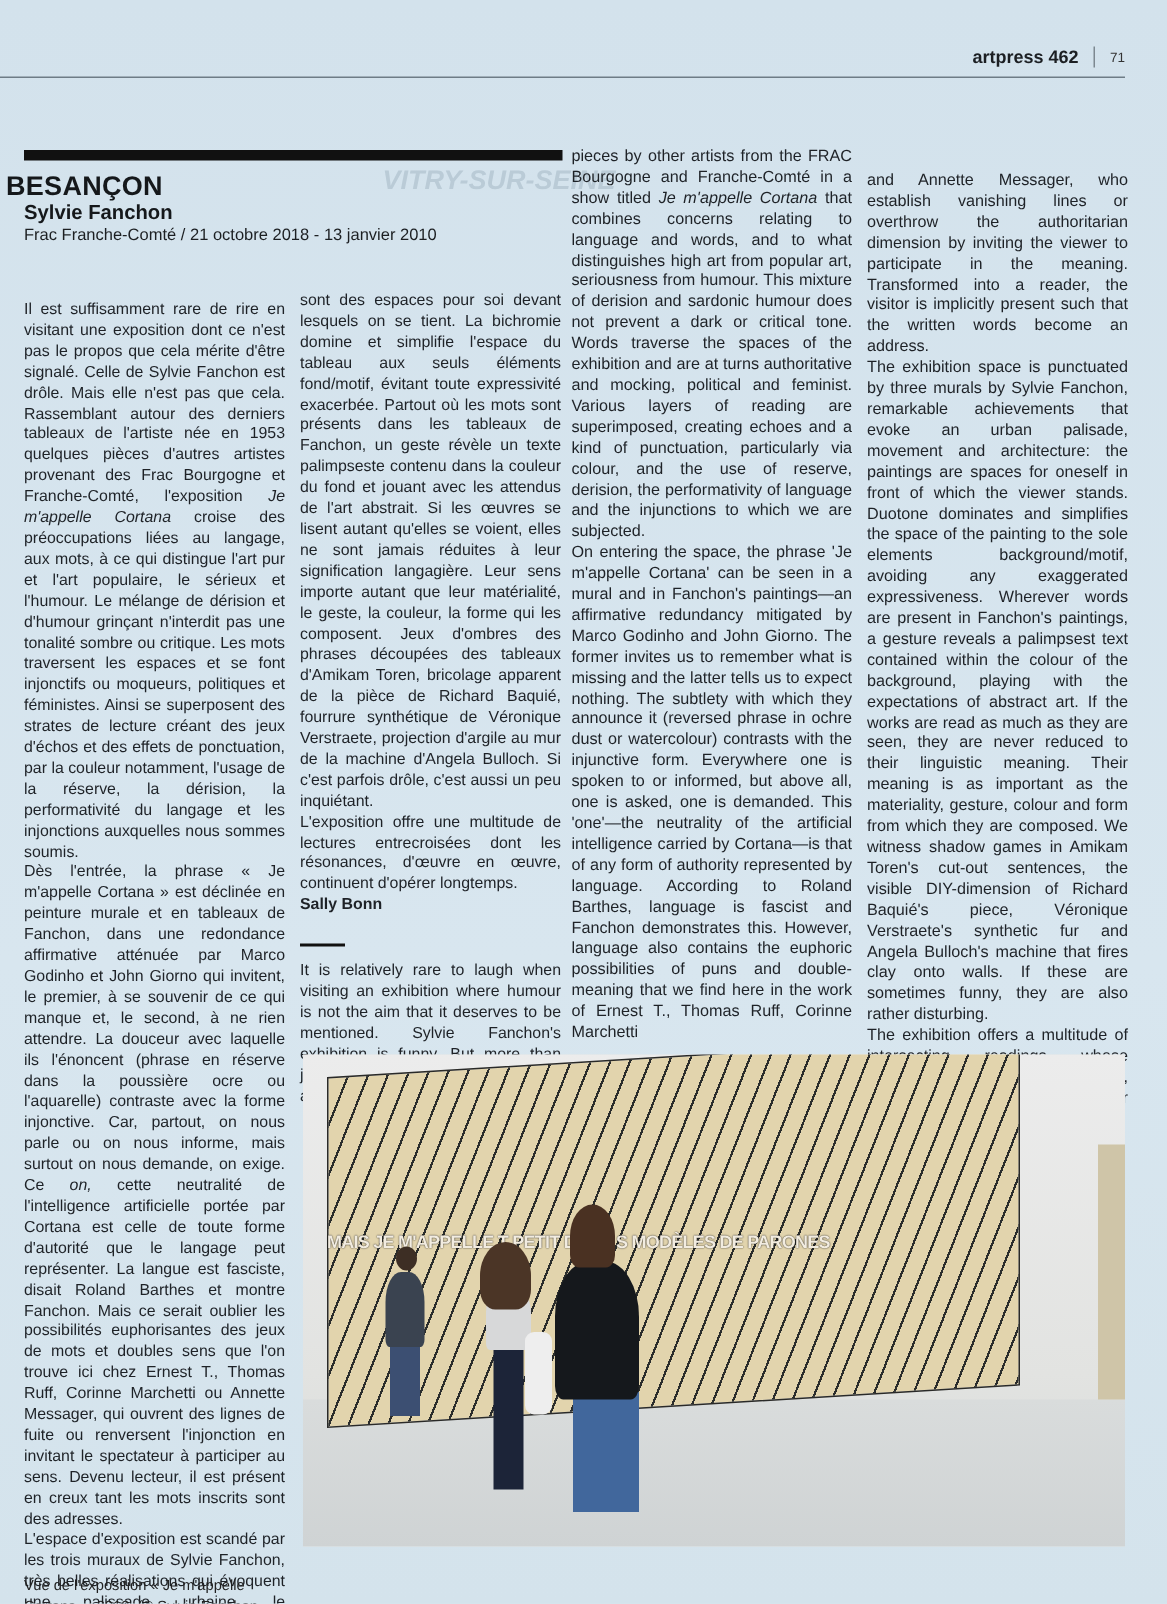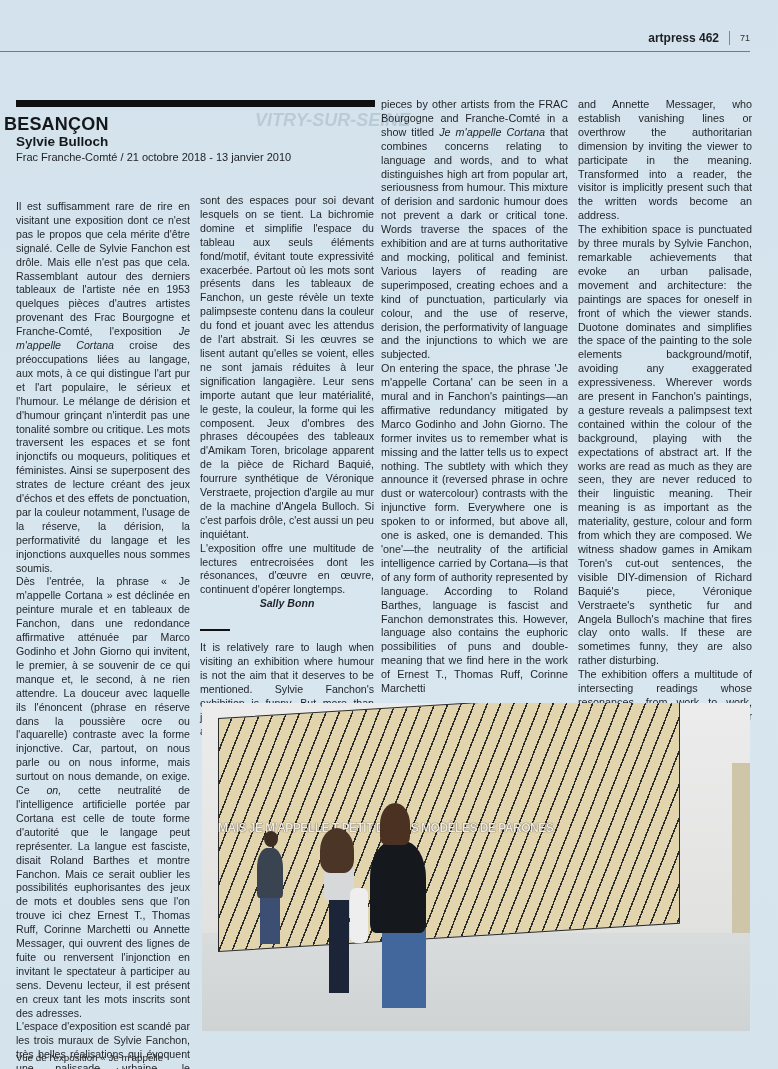--- a/index.html
+++ b/index.html
@@ -21,22 +21,22 @@
   .city { position: absolute; top: 114px; left: 4px; font-size: 18px; font-weight: bold; color: #15181b; letter-spacing: 0.2px; text-align: right; }
   .artist { position: absolute; top: 134px; left: 16px; font-size: 13.5px; font-weight: bold; color: #15181b; }
   .venue { position: absolute; top: 151px; left: 16px; font-size: 11px; color: #1c1f22; }
   .ghost { position: absolute; color: #a9bcc9; opacity: 0.6; font-size: 18px; font-weight: bold; font-style: italic; }
 
   .col { position: absolute; font-size: 10.6px; line-height: 13.9px; text-align: justify; color: #1e2227; }
   .col p { margin: 0; }
   .col-fr1 { top: 200px; left: 16px; width: 174px; }
   .col-fr2 { top: 194px; left: 200px; width: 174px; }
   .col-en1 { top: 98px; left: 381px; width: 187px; font-size: 10.8px; }
-  .col-en2 { top: 98px; left: 578px; width: 174px; font-size: 10.8px; }
-  .signature { text-align: center; font-weight: bold; margin-top: 1px; font-style: italic; }
+  .col-en2 { top: 114px; left: 578px; width: 174px; font-size: 10.8px; }
+  .signature { text-align: left; font-weight: bold; margin-top: 1px; }
   .translation { text-align: right; padding-right: 2px; }
   .short-rule { width: 30px; height: 2px; background: #111; margin: 18px 0 10px 0; }
   i { font-style: italic; }
 
   .caption { position: absolute; top: 1051px; left: 16px; width: 170px; font-size: 9.8px; line-height: 13.5px; color: #222; }
 
   .photo { position: absolute; top: 703px; left: 202px; width: 548px; height: 328px; background: #e6e8e6; overflow: hidden; }
   .wall-bg { position: absolute; inset: 0; background: linear-gradient(180deg, #ececec 0%, #e2e3e1 65%, #d6d9d8 100%); }
   .floor { position: absolute; left: 0; right: 0; top: 230px; bottom: 0; background: linear-gradient(180deg, #d9dcdc 0%, #cfd3d4 100%); }
   .mural { position: absolute; left: 16px; top: 15px; width: 460px; height: 232px;
@@ -65,21 +65,21 @@
     <span class="mag">artpress 462</span>
     <span class="sep"></span>
     <span class="pagenum">71</span>
   </div>
   <div class="header-rule"></div>
 
   <div class="ghost" style="top:110px;left:255px;">VITRY-SUR-SEINE</div>
 
   <div class="top-bar"></div>
   <div class="city">BESANÇON</div>
-  <div class="artist">Sylvie Bulloch</div>
+  <div class="artist">Sylvie Fanchon</div>
   <div class="venue">Frac Franche-Comté / 21 octobre 2018 - 13 janvier 2010</div>
 
   <div class="col col-fr1">
     <p><span>Il est suffisamment rare de rire en visitant une exposition dont ce n'est pas le propos que cela mérite d'être signalé. Celle de Sylvie Fanchon est drôle. Mais elle n'est pas que cela. Rassemblant autour des derniers tableaux de l'artiste née en 1953 quelques pièces d'autres artistes provenant des Frac Bourgogne et Franche-Comté, l'exposition </span><i>Je m'appelle Cortana</i><span> croise des préoccupations liées au langage, aux mots, à ce qui distingue l'art pur et l'art populaire, le sérieux et l'humour. Le mélange de dérision et d'humour grinçant n'interdit pas une tonalité sombre ou critique. Les mots traversent les espaces et se font injonctifs ou moqueurs, politiques et féministes. Ainsi se superposent des strates de lecture créant des jeux d'échos et des effets de ponctuation, par la couleur notamment, l'usage de la réserve, la dérision, la performativité du langage et les injonctions auxquelles nous sommes soumis.</span></p>
     <p><span>Dès l'entrée, la phrase « Je m'appelle Cortana » est déclinée en peinture murale et en tableaux de Fanchon, dans une redondance affirmative atténuée par Marco Godinho et John Giorno qui invitent, le premier, à se souvenir de ce qui manque et, le second, à ne rien attendre. La douceur avec laquelle ils l'énoncent (phrase en réserve dans la poussière ocre ou l'aquarelle) contraste avec la forme injonctive. Car, partout, on nous parle ou on nous informe, mais surtout on nous demande, on exige. Ce </span><i>on,</i><span> cette neutralité de l'intelligence artificielle portée par Cortana est celle de toute forme d'autorité que le langage peut représenter. La langue est fasciste, disait Roland Barthes et montre Fanchon. Mais ce serait oublier les possibilités euphorisantes des jeux de mots et doubles sens que l'on trouve ici chez Ernest T., Thomas Ruff, Corinne Marchetti ou Annette Messager, qui ouvrent des lignes de fuite ou renversent l'injonction en invitant le spectateur à participer au sens. Devenu lecteur, il est présent en creux tant les mots inscrits sont des adresses.</span></p>
     <p>L'espace d'exposition est scandé par les trois muraux de Sylvie Fanchon, très belles réalisations qui évoquent une palissade urbaine, le mouvement et l'architecture quand les tableaux</p>
   </div>
 
   <div class="col col-fr2">
     <p>sont des espaces pour soi devant lesquels on se tient. La bichromie domine et simplifie l'espace du tableau aux seuls éléments fond/motif, évitant toute expressivité exacerbée. Partout où les mots sont présents dans les tableaux de Fanchon, un geste révèle un texte palimpseste contenu dans la couleur du fond et jouant avec les attendus de l'art abstrait. Si les œuvres se lisent autant qu'elles se voient, elles ne sont jamais réduites à leur signification langagière. Leur sens importe autant que leur matérialité, le geste, la couleur, la forme qui les composent. Jeux d'ombres des phrases découpées des tableaux d'Amikam Toren, bricolage apparent de la pièce de Richard Baquié, fourrure synthétique de Véronique Verstraete, projection d'argile au mur de la machine d'Angela Bulloch. Si c'est parfois drôle, c'est aussi un peu inquiétant.</p>

